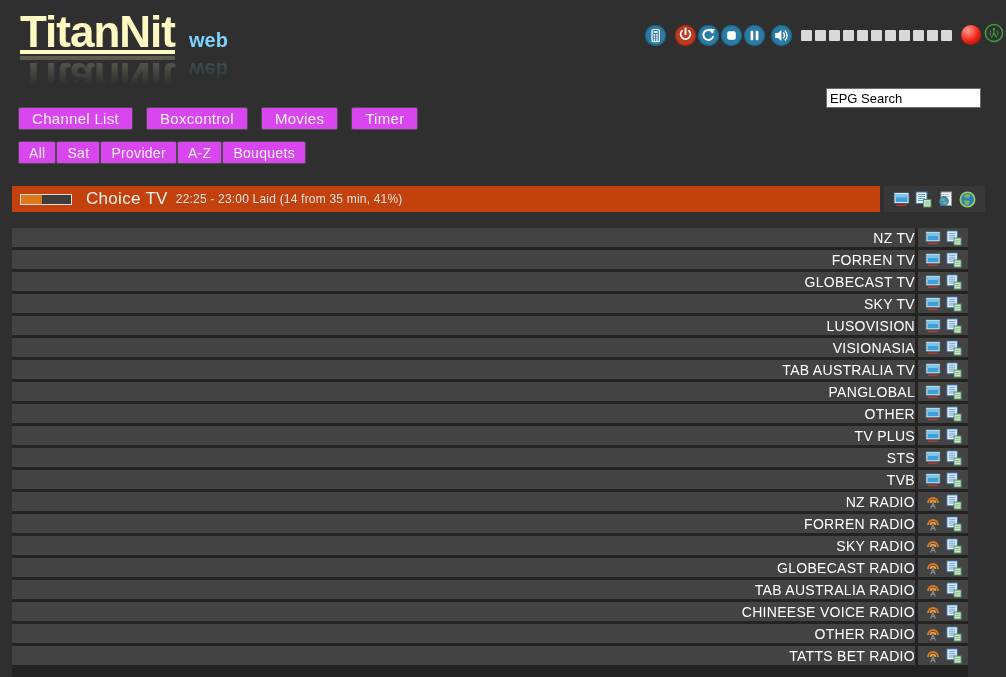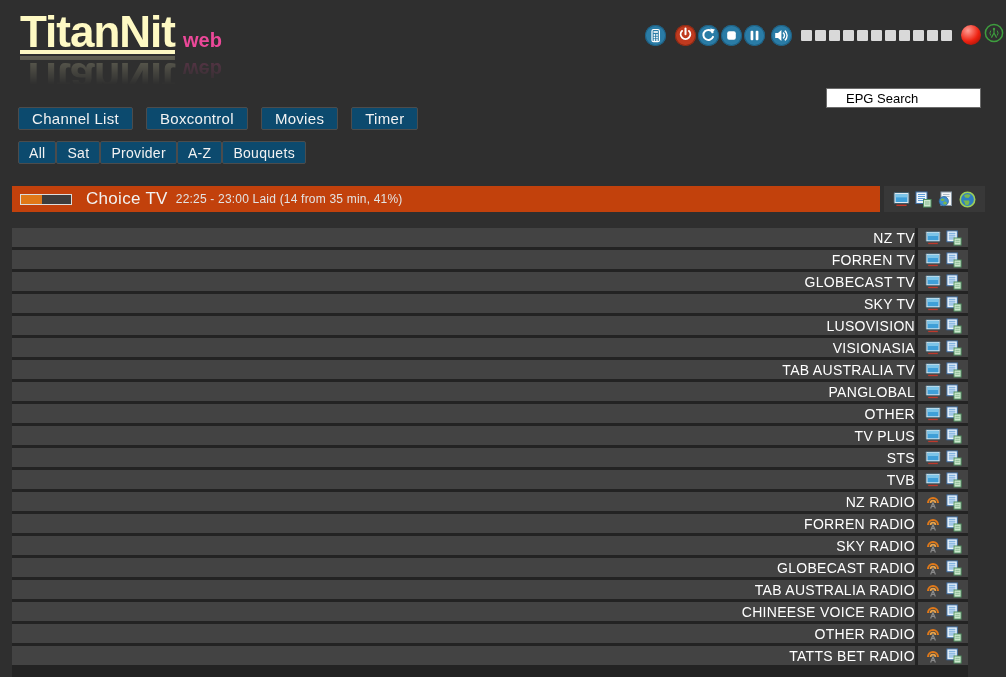--- a/index.html
+++ b/index.html
@@ -9,21 +9,21 @@
     background:#2f2f2f;
     font-family:"Liberation Sans", sans-serif;
     color:#fff;
     position:relative;
   }
 
   
   .logo { position:absolute; left:20px; top:10px; line-height:1; }
   .logo-line { white-space:nowrap; }
   .logo-main { font-size:44px; font-weight:bold; letter-spacing:-1px; color:#fef9c3;text-decoration:underline; }
-  .logo-web  { font-size:20px; font-weight:bold; color:#ec4899; margin-left:8px; }
+  .logo-web  { font-size:20px; font-weight:bold; color:#7dd3fc; margin-left:14px; }
   .logo-reflection {
     transform:scaleY(-1);
     opacity:.30;
     margin-top:2px;
     -webkit-mask-image:linear-gradient(to top, rgba(0,0,0,.8), transparent 65%);
             mask-image:linear-gradient(to top, rgba(0,0,0,.8), transparent 65%);
   }
 
   
   .controls { position:absolute; left:645px; top:23px; display:flex; align-items:center; }
@@ -45,29 +45,29 @@
   .record-ball {
     width:20px; height:20px; border-radius:50%; margin-left:9px; cursor:pointer;
     background:radial-gradient(circle at 35% 28%, #ff9d94, #ee2211 55%, #8d0f05 95%);
   }
   .signal-btn { margin-left:3px; cursor:pointer; }
 
   
   .epg-search {
     position:absolute; left:826px; top:88px; width:155px; height:20px;
     background:#fff; color:#000; border:1px solid #6b6b6b;
-    font-family:"Liberation Sans", sans-serif; font-size:13px; padding:0 19px;
+    font-family:"Liberation Sans", sans-serif; font-size:13px; padding:0 3px;
   }
 
   
   .btn-row { position:absolute; display:flex; }
   .nav-row { left:18px; top:107px; gap:13px; }
   .filter-row { left:18px; top:141px; gap:0; }
   .ui-btn {
-    background:#0c4a6e; border:1px solid #4c4c4c; border-radius:2px;
+    background:#d946ef; border:1px solid #4c4c4c; border-radius:2px;
     color:#f2f2f2; font-family:"Liberation Sans", sans-serif;
     font-size:15px; letter-spacing:.3px; padding:2px 13px; height:23px;
     cursor:pointer; white-space:nowrap;
   }
   .filter-row .ui-btn { font-size:14px; padding:2px 10px; }
 
   
   .now-bar {
     position:absolute; left:12px; top:186px; width:868px; height:26px;
     background:#c2410c; display:flex; align-items:center;

